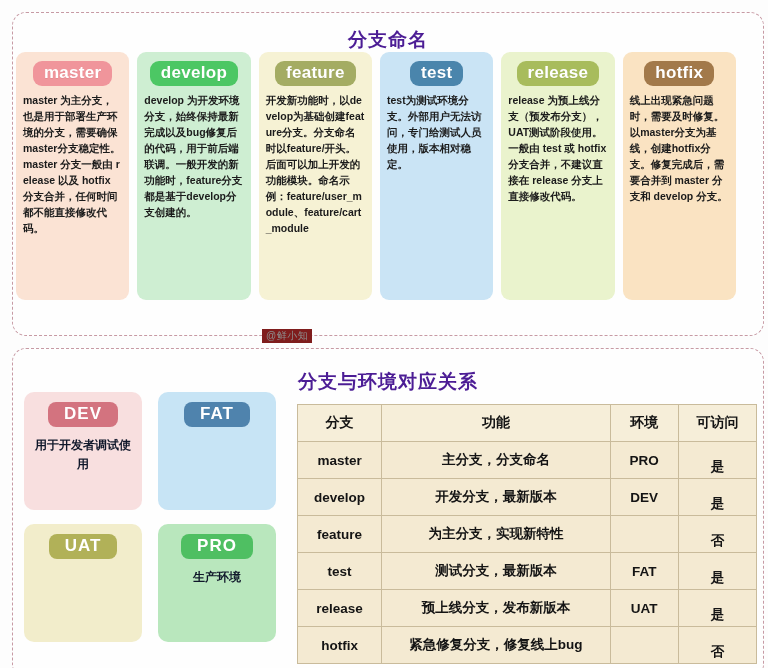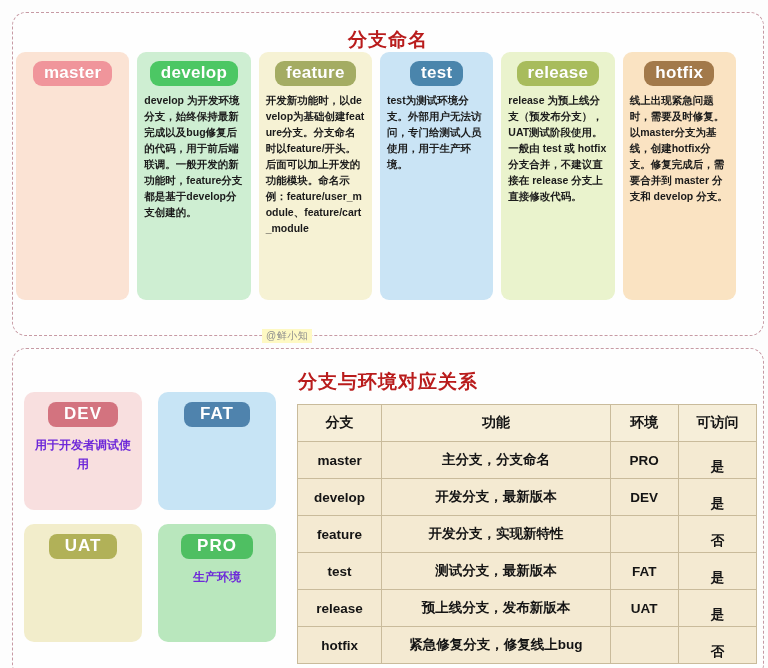--- a/index.html
+++ b/index.html
@@ -18,21 +18,21 @@
     border-radius: 14px;
     background: #fefefe;
   }
   .panel-top    { left: 12px;  top: 12px;  width: 752px; height: 324px; }
   .panel-bottom { left: 12px;  top: 348px; width: 752px; height: 330px; }
 
   .section-title {
     text-align: center;
     font-size: 19px;
     font-weight: bold;
-    color: #b91c1c;
+    color: #4c1d95;
     letter-spacing: 1px;
   }
   .title-top    { margin-top: 14px; }
   .title-bottom { margin-top: 20px; }
 
   
   .cards-row {
     position: absolute;
     left: 16px; top: 52px;
     width: 720px;
@@ -69,21 +69,21 @@
     word-break: break-all;
     font-weight: bold;
   }
 
   
   .watermark {
     position: absolute;
     left: 262px; top: 329px;
     font-size: 10px;
     color: #8e8e8e;
-    background: #fef9c3;
+    background: #7f1d1d;
     padding: 0 4px;
     letter-spacing: .5px;
   }
 
   
   .env-grid {
     position: absolute;
     left: 24px; top: 392px;
     width: 258px;
     display: grid;
@@ -104,21 +104,21 @@
     padding: 2px 16px 3px 16px;
     color: #ffffff;
     font-size: 17px;
     font-weight: bold;
     letter-spacing: 1px;
     margin-bottom: 9px;
   }
   .env-text {
     font-size: 12px;
     line-height: 1.55;
-    color: #6d28d9;
+    color: #0f172a;
     text-align: center;
     font-weight: bold;
   }
 
   
   .table-wrap {
     position: absolute;
     left: 297px; top: 404px;
     width: 460px;
   }
@@ -149,32 +149,33 @@
 
 <div class="page">
 
   <div class="panel panel-top">
     <div class="section-title title-top">分支命名</div>
   </div>
 
   <div class="cards-row" id="branch-cards">
       <div class="card" style="background: rgb(251, 227, 212);">
         <span class="badge" style="background: rgb(240, 149, 155);">master</span>
+        <div class="card-text">master 为主分支，也是用于部署生产环境的分支，需要确保master分支稳定性。master 分支一般由 release 以及 hotfix 分支合并，任何时间都不能直接修改代码。</div>
       </div>
       <div class="card" style="background: rgb(206, 238, 210);">
         <span class="badge" style="background: rgb(76, 199, 100);">develop</span>
         <div class="card-text">develop 为开发环境分支，始终保持最新完成以及bug修复后的代码，用于前后端联调。一般开发的新功能时，feature分支都是基于develop分支创建的。</div>
       </div>
       <div class="card" style="background: rgb(246, 242, 212);">
         <span class="badge" style="background: rgb(164, 172, 99);">feature</span>
         <div class="card-text">开发新功能时，以develop为基础创建feature分支。分支命名时以feature/开头。后面可以加上开发的功能模块。命名示例：feature/user_module、feature/cart_module</div>
       </div>
       <div class="card" style="background: rgb(202, 228, 245);">
         <span class="badge" style="background: rgb(74, 133, 172);">test</span>
-        <div class="card-text">test为测试环境分支。外部用户无法访问，专门给测试人员使用，用于生产环境。</div>
+        <div class="card-text">test为测试环境分支。外部用户无法访问，专门给测试人员使用，版本相对稳定。</div>
       </div>
       <div class="card" style="background: rgb(234, 243, 205);">
         <span class="badge" style="background: rgb(168, 188, 92);">release</span>
         <div class="card-text">release 为预上线分支（预发布分支），UAT测试阶段使用。一般由 test 或 hotfix 分支合并，不建议直接在 release 分支上直接修改代码。</div>
       </div>
       <div class="card" style="background: rgb(250, 227, 194);">
         <span class="badge" style="background: rgb(162, 121, 74);">hotfix</span>
         <div class="card-text">线上出现紧急问题时，需要及时修复。以master分支为基线，创建hotfix分支。修复完成后，需要合并到 master 分支和 develop 分支。</div>
       </div>
     </div>
@@ -226,21 +227,21 @@
             <td class="cell-acc">是</td>
           </tr>
           <tr>
             <td>develop</td>
             <td>开发分支，最新版本</td>
             <td>DEV</td>
             <td class="cell-acc">是</td>
           </tr>
           <tr>
             <td>feature</td>
-            <td>开发分支，实现新特性</td>
+            <td>为主分支，实现新特性</td>
             <td></td>
             <td class="cell-acc">否</td>
           </tr>
           <tr>
             <td>test</td>
             <td>测试分支，最新版本</td>
             <td>FAT</td>
             <td class="cell-acc">是</td>
           </tr>
           <tr>

